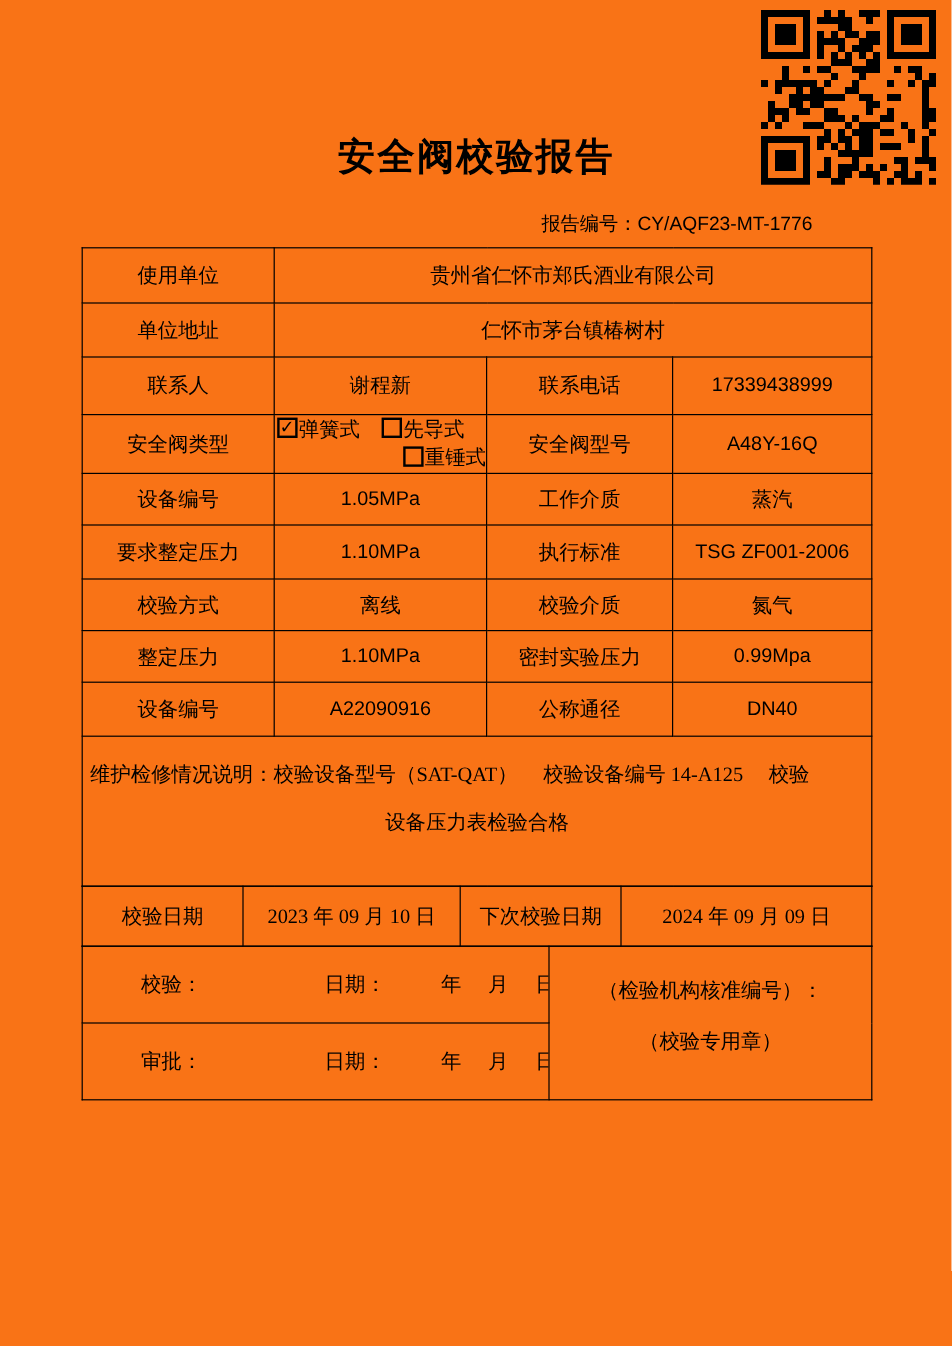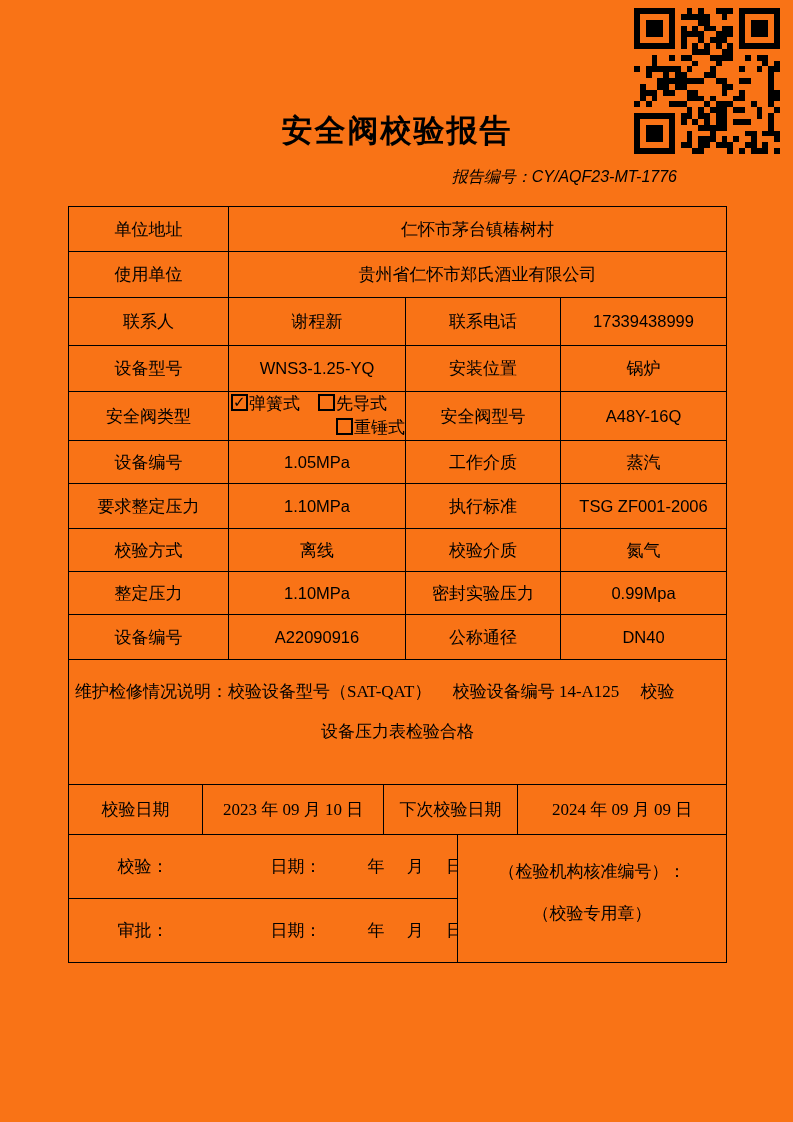--- a/index.html
+++ b/index.html
@@ -4,21 +4,21 @@
 <style>
   html,body{margin:0;padding:0;background:#ffffff;}
   .page{position:relative;width:793px;height:1122px;background:#f97316;overflow:hidden;
         font-family:"Liberation Serif","DejaVu Serif",serif;color:#000;}
 
   .qr{position:absolute;left:634px;top:8px;width:146px;height:146px;}
 
   .title{position:absolute;left:68px;top:110px;width:658px;margin:0;
          text-align:center;font-size:31px;font-weight:bold;letter-spacing:2px;}
 
-  .report-no{position:absolute;top:167px;right:116px;font-size:16px;white-space:nowrap;font-style:italic;}
+  .report-no{position:absolute;top:177px;right:116px;font-size:16px;white-space:nowrap;}
   .report-no .num{font-family:"Liberation Sans","DejaVu Sans",sans-serif;}
 
   .tables{position:absolute;left:68px;top:207px;width:658px;}
   table{border-collapse:collapse;table-layout:fixed;width:658px;margin-top:-1px;}
   td{border:1px solid #000;text-align:center;vertical-align:middle;
      font-size:17px;padding:0;overflow:hidden;}
   .sans{font-family:Liberation Sans, sans-serif;font-size:16.5px;}
 
   .cb-cell{text-align:left;padding-left:2px;line-height:24px;font-size:17px;}
   .cb-line2{text-align:right;}
@@ -354,39 +354,33 @@
   <div class="tables">
 
     <table>
       <colgroup>
           <col style="width:160px">
           <col style="width:177px">
           <col style="width:155px">
           <col style="width:166px">
         </colgroup>
       <tbody>
-          <tr style="height:45px">
+          <tr style="height:46px">
+        <td>使用单位</td>
+        <td colspan="3">贵州省仁怀市郑氏酒业有限公司</td>
+      </tr>
+      <tr style="height:45px">
         <td>单位地址</td>
         <td colspan="3">仁怀市茅台镇椿树村</td>
-      </tr>
-      <tr style="height:46px">
-        <td>使用单位</td>
-        <td colspan="3">贵州省仁怀市郑氏酒业有限公司</td>
       </tr>
       <tr style="height:48px">
         <td>联系人</td>
         <td>谢程新</td>
         <td>联系电话</td>
         <td class="sans">17339438999</td>
-      </tr>
-      <tr style="height:46px">
-        <td>设备型号</td>
-        <td class="sans">WNS3-1.25-YQ</td>
-        <td>安装位置</td>
-        <td>锅炉</td>
       </tr>
       <tr style="height:49px">
         <td>安全阀类型</td>
         <td class="cb-cell">
           <div><span class="cb checked"></span><span>弹簧式</span><span class="cb-gap"></span><span class="cb"></span><span>先导式</span></div>
           <div class="cb-line2"><span class="cb"></span><span>重锤式</span></div>
         </td>
         <td>安全阀型号</td>
         <td class="sans">A48Y-16Q</td>
       </tr>

